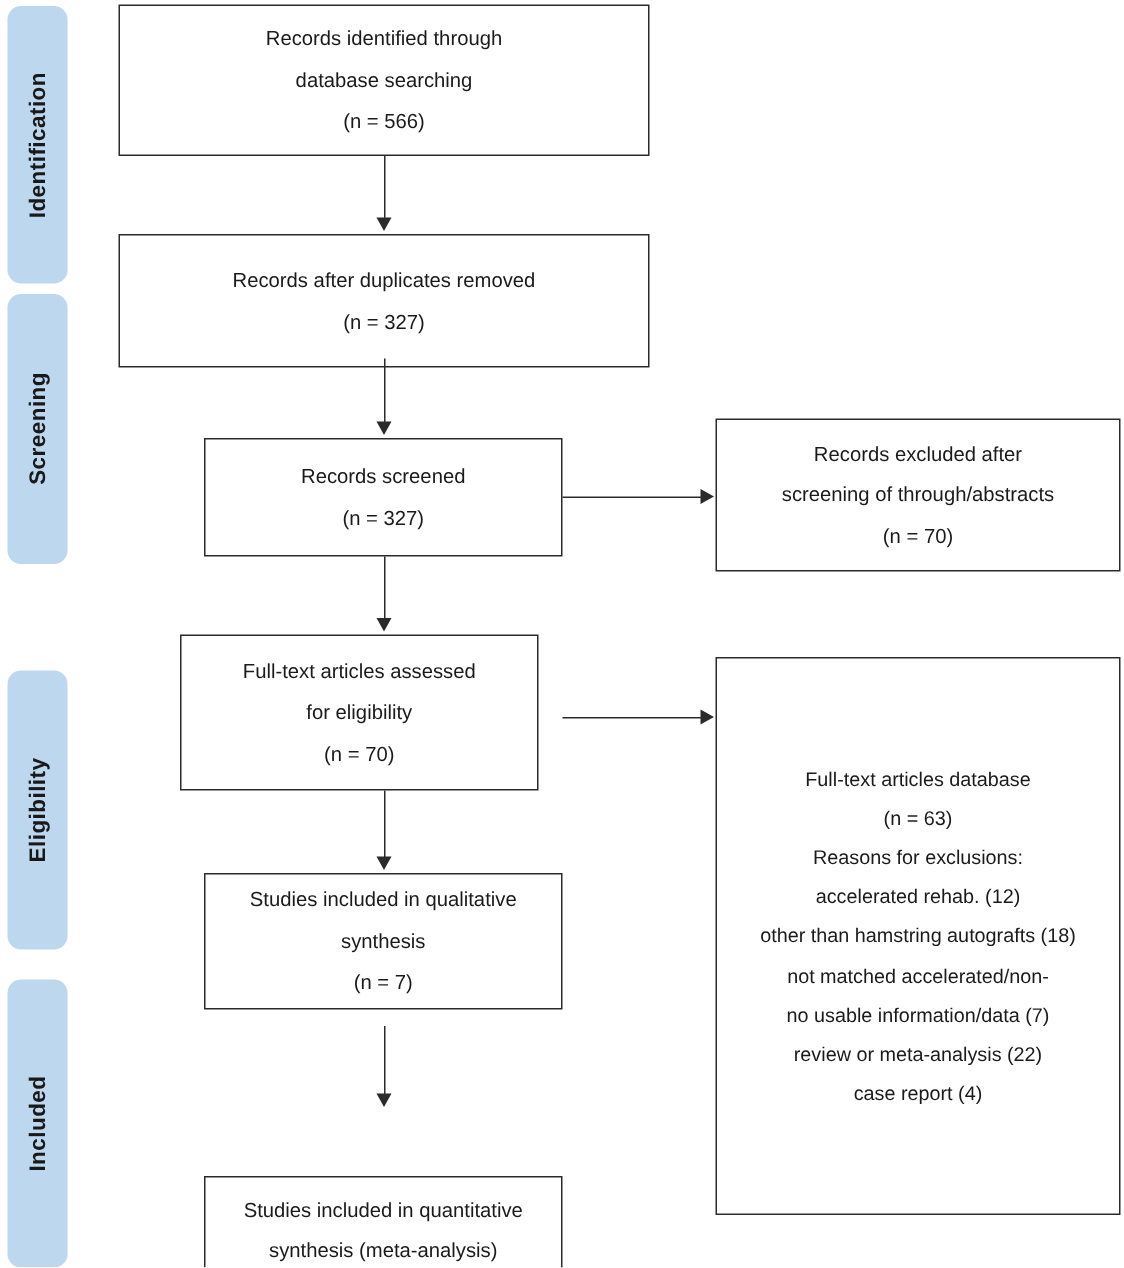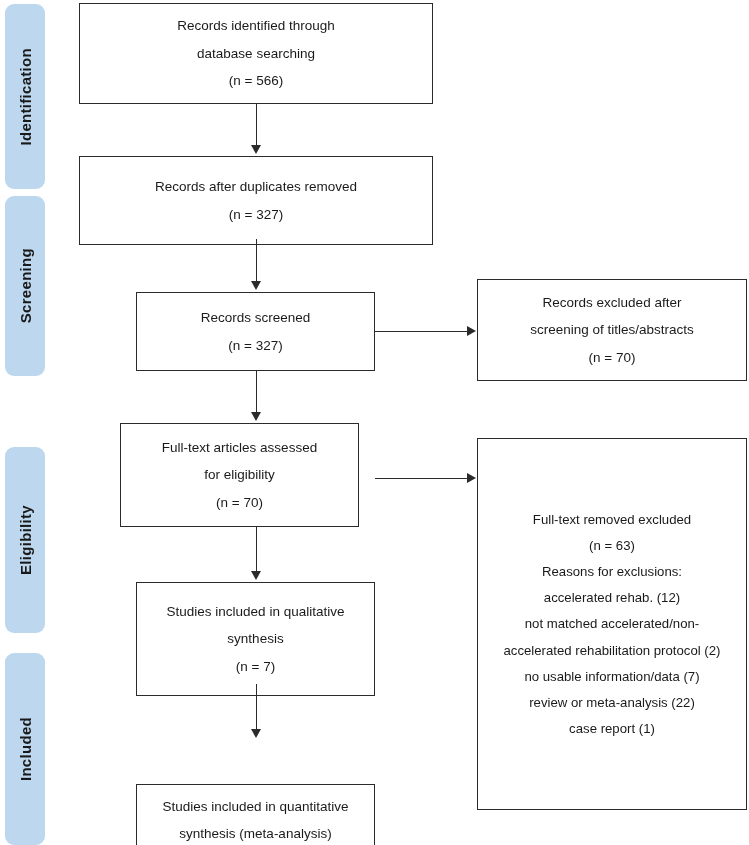--- a/index.html
+++ b/index.html
@@ -131,52 +131,52 @@
   <div class="flow-box" style="left:136px; top:292px; width:239px; height:79px;">
     <span class="line">Records screened</span>
     <span class="line">(n = 327)</span>
   </div>
 
   <div class="conn-h" style="left:375px; top:331px; width:93px;"></div>
   <div class="arrow-right" style="left:467px; top:326px;"></div>
 
   <div class="flow-box" style="left:477px; top:279px; width:270px; height:102px;">
     <span class="line">Records excluded after</span>
-    <span class="line">screening of titles/abstracts</span>
+    <span class="line">screening of through/abstracts</span>
     <span class="line">(n = 70)</span>
   </div>
 
   <div class="conn-v" style="left:256px; top:371px; height:41px;"></div>
   <div class="arrow-down" style="left:251px; top:412px;"></div>
 
   <div class="flow-box" style="left:120px; top:423px; width:239px; height:104px;">
     <span class="line">Full-text articles assessed</span>
     <span class="line">for eligibility</span>
     <span class="line">(n = 70)</span>
   </div>
 
   <div class="conn-h" style="left:375px; top:478px; width:93px;"></div>
   <div class="arrow-right" style="left:467px; top:473px;"></div>
 
   <div class="flow-box reasons" style="left:477px; top:438px; width:270px; height:372px;">
-    <span class="line">Full-text removed excluded</span>
+    <span class="line">Full-text articles database</span>
     <span class="line">(n = 63)</span>
     <span class="line">Reasons for exclusions:</span>
     <span class="line">accelerated rehab. (12)</span>
+    <span class="line">other than hamstring autografts (18)</span>
     <span class="line">not matched accelerated/non-</span>
-    <span class="line">accelerated rehabilitation protocol (2)</span>
     <span class="line">no usable information/data (7)</span>
     <span class="line">review or meta-analysis (22)</span>
-    <span class="line">case report (1)</span>
+    <span class="line">case report (4)</span>
   </div>
 
   <div class="conn-v" style="left:256px; top:527px; height:45px;"></div>
   <div class="arrow-down" style="left:251px; top:571px;"></div>
 
-  <div class="flow-box" style="left:136px; top:582px; width:239px; height:114px;">
+  <div class="flow-box" style="left:136px; top:582px; width:239px; height:91px;">
     <span class="line">Studies included in qualitative</span>
     <span class="line">synthesis</span>
     <span class="line">(n = 7)</span>
   </div>
 
   <div class="conn-v" style="left:256px; top:684px; height:46px;"></div>
   <div class="arrow-down" style="left:251px; top:729px;"></div>
 
   <div class="flow-box" style="left:136px; top:740px; width:239px; height:100px;margin-top:44px;">
     <span class="line">Studies included in quantitative</span>

